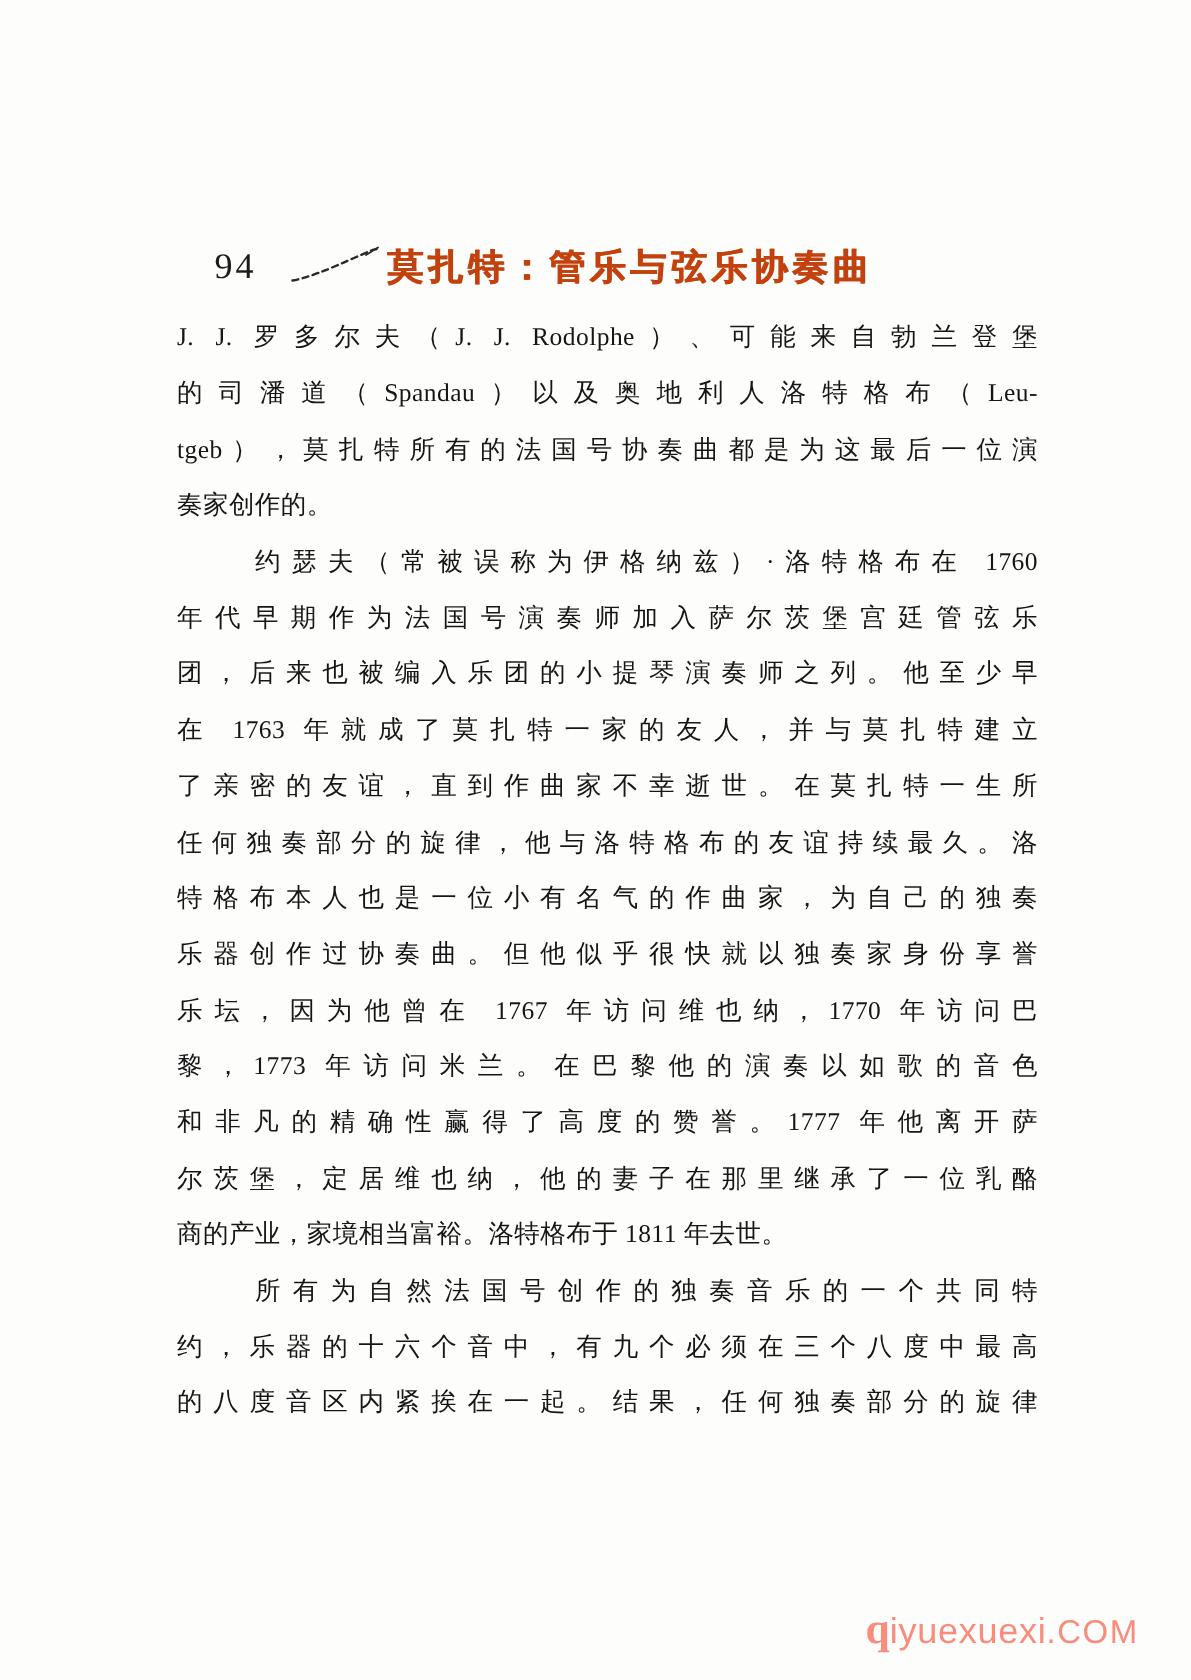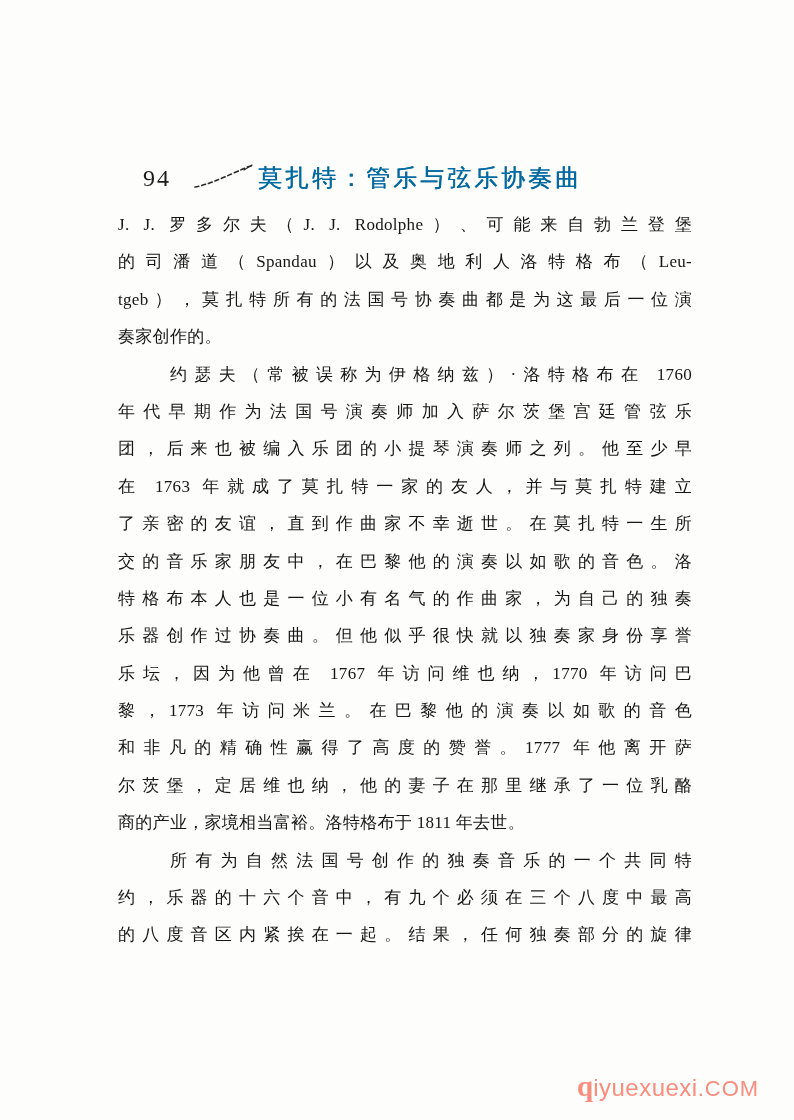--- a/index.html
+++ b/index.html
@@ -41,23 +41,23 @@
   .flourish {
     position: absolute;
     left: 192px;
     top: 2px;
   }
   .head-title {
     position: absolute;
     left: 258px;
     top: 0;
     font-size: 24px;
-    font-weight: normal;
+    font-weight: bold;
     letter-spacing: 3px;
-    color: #0369a1;
+    color: #c2410c;
     text-shadow: 0.6px 0 0 currentColor;
     white-space: nowrap;
   }
 
   
   .body-text {
     position: absolute;
     left: 118px;
     top: 206px;
     width: 574px;
@@ -120,21 +120,21 @@
   <div class="body-text">
     <div class="tl">J. J. 罗多尔夫（J. J. Rodolphe）、可能来自勃兰登堡</div>
     <div class="tl">的司潘道（Spandau）以及奥地利人洛特格布（Leu-</div>
     <div class="tl">tgeb），莫扎特所有的法国号协奏曲都是为这最后一位演</div>
     <div class="tl end">奏家创作的。</div>
     <div class="tl indent">约瑟夫（常被误称为伊格纳兹）·洛特格布在 1760</div>
     <div class="tl">年代早期作为法国号演奏师加入萨尔茨堡宫廷管弦乐</div>
     <div class="tl">团，后来也被编入乐团的小提琴演奏师之列。他至少早</div>
     <div class="tl">在 1763 年就成了莫扎特一家的友人，并与莫扎特建立</div>
     <div class="tl">了亲密的友谊，直到作曲家不幸逝世。在莫扎特一生所</div>
-    <div class="tl">交的音乐家朋友中，在巴黎他的演奏以如歌的音色。洛</div>
+    <div class="tl">任何独奏部分的旋律，他与洛特格布的友谊持续最久。洛</div>
     <div class="tl">特格布本人也是一位小有名气的作曲家，为自己的独奏</div>
     <div class="tl">乐器创作过协奏曲。但他似乎很快就以独奏家身份享誉</div>
     <div class="tl">乐坛，因为他曾在 1767 年访问维也纳，1770 年访问巴</div>
     <div class="tl">黎，1773 年访问米兰。在巴黎他的演奏以如歌的音色</div>
     <div class="tl">和非凡的精确性赢得了高度的赞誉。1777 年他离开萨</div>
     <div class="tl">尔茨堡，定居维也纳，他的妻子在那里继承了一位乳酪</div>
     <div class="tl end">商的产业，家境相当富裕。洛特格布于 1811 年去世。</div>
     <div class="tl indent">所有为自然法国号创作的独奏音乐的一个共同特</div>
     <div class="tl">约，乐器的十六个音中，有九个必须在三个八度中最高</div>
     <div class="tl">的八度音区内紧挨在一起。结果，任何独奏部分的旋律</div>

